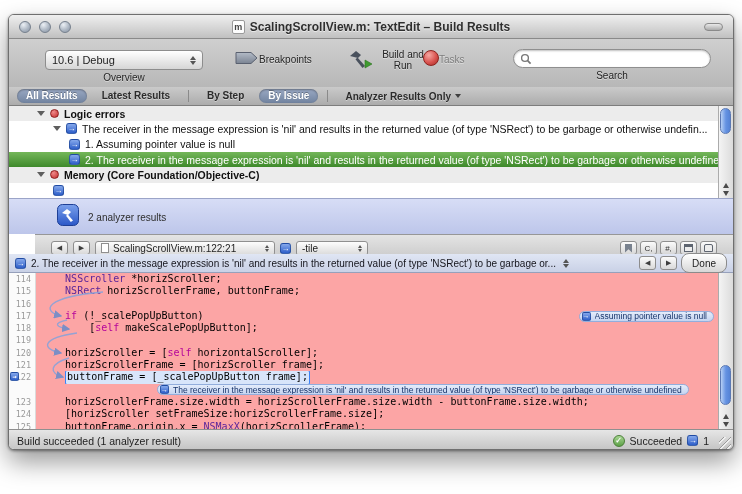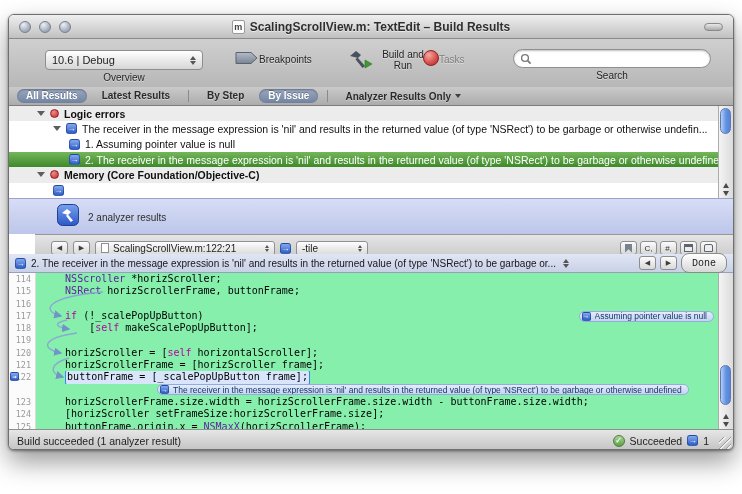--- a/index.html
+++ b/index.html
@@ -84,24 +84,24 @@
 .mini-doc{width:8px;height:10px;background:#fff;border:1px solid #8F8F8F;flex:none;}
 .edbar-right{margin-left:auto;display:flex;gap:3px;align-items:center;}
 .tiny-btn{min-width:17px;height:14px;border:1px solid #8F8F8F;border-radius:3px;background:linear-gradient(#FBFBFB,#D7D7D7);display:flex;align-items:center;justify-content:center;font-size:8px;color:#333;padding:0 2px;}
 .pennant{width:7px;height:9px;background:#79828F;clip-path:polygon(0 0,100% 0,100% 100%,50% 65%,0 100%);}
 .split-glyph{width:9px;height:8px;border:1px solid #5E6570;border-top-width:3px;background:#EDEDED;}
 
 
 .msgbar{position:absolute;left:0;top:239px;right:0;height:19px;background:linear-gradient(#E0E6F4,#C9D1E6);border-bottom:1px solid #96A0BB;display:flex;align-items:center;padding:0 6px;gap:5px;}
 .msg-text{font-size:10px;color:#15151C;white-space:nowrap;overflow:hidden;max-width:575px;}
 .msg-right{margin-left:auto;display:flex;align-items:center;gap:4px;}
-.done-btn{height:20px;border-radius:8px;background:linear-gradient(#FFFFFF,#D7D7D7);border:1px solid #8B8B8B;font-size:10px;color:#222;display:flex;align-items:center;padding:0 10px;font-family:Liberation Mono, monospace;}
-
-
-.codearea{position:absolute;left:0;top:258px;right:0;height:156px;background:#86efac;overflow:hidden;font-family:"DejaVu Sans Mono",monospace;}
+.done-btn{height:20px;border-radius:8px;background:linear-gradient(#FFFFFF,#D7D7D7);border:1px solid #8B8B8B;font-size:10px;color:#222;display:flex;align-items:center;padding:0 10px;}
+
+
+.codearea{position:absolute;left:0;top:258px;right:0;height:156px;background:#fca5a5;overflow:hidden;font-family:"DejaVu Sans Mono",monospace;}
 #code-lines{position:absolute;left:0;top:0;right:15px;bottom:0;overflow:hidden;}
 .code-row{display:flex;height:12.3px;line-height:12.3px;font-size:10px;}
 .code-row.rel{position:relative;}
 .gutter-num{flex:none;width:27px;text-align:right;padding-right:4px;color:#9A9A9A;font-size:8.5px;background:#FBFBFB;border-right:1px solid #DBDBDB;position:relative;}
 .gutter-marker{position:absolute;left:1px;top:1px;}
 .code-content{flex:1;min-width:0;padding-left:5px;white-space:pre;overflow:hidden;display:flex;align-items:center;}
 .code-content span{white-space:pre;flex:none;}
 .seg-p{color:#000;}
 .seg-k{color:#B5059B;}
 .seg-t{color:#5C2699;}

